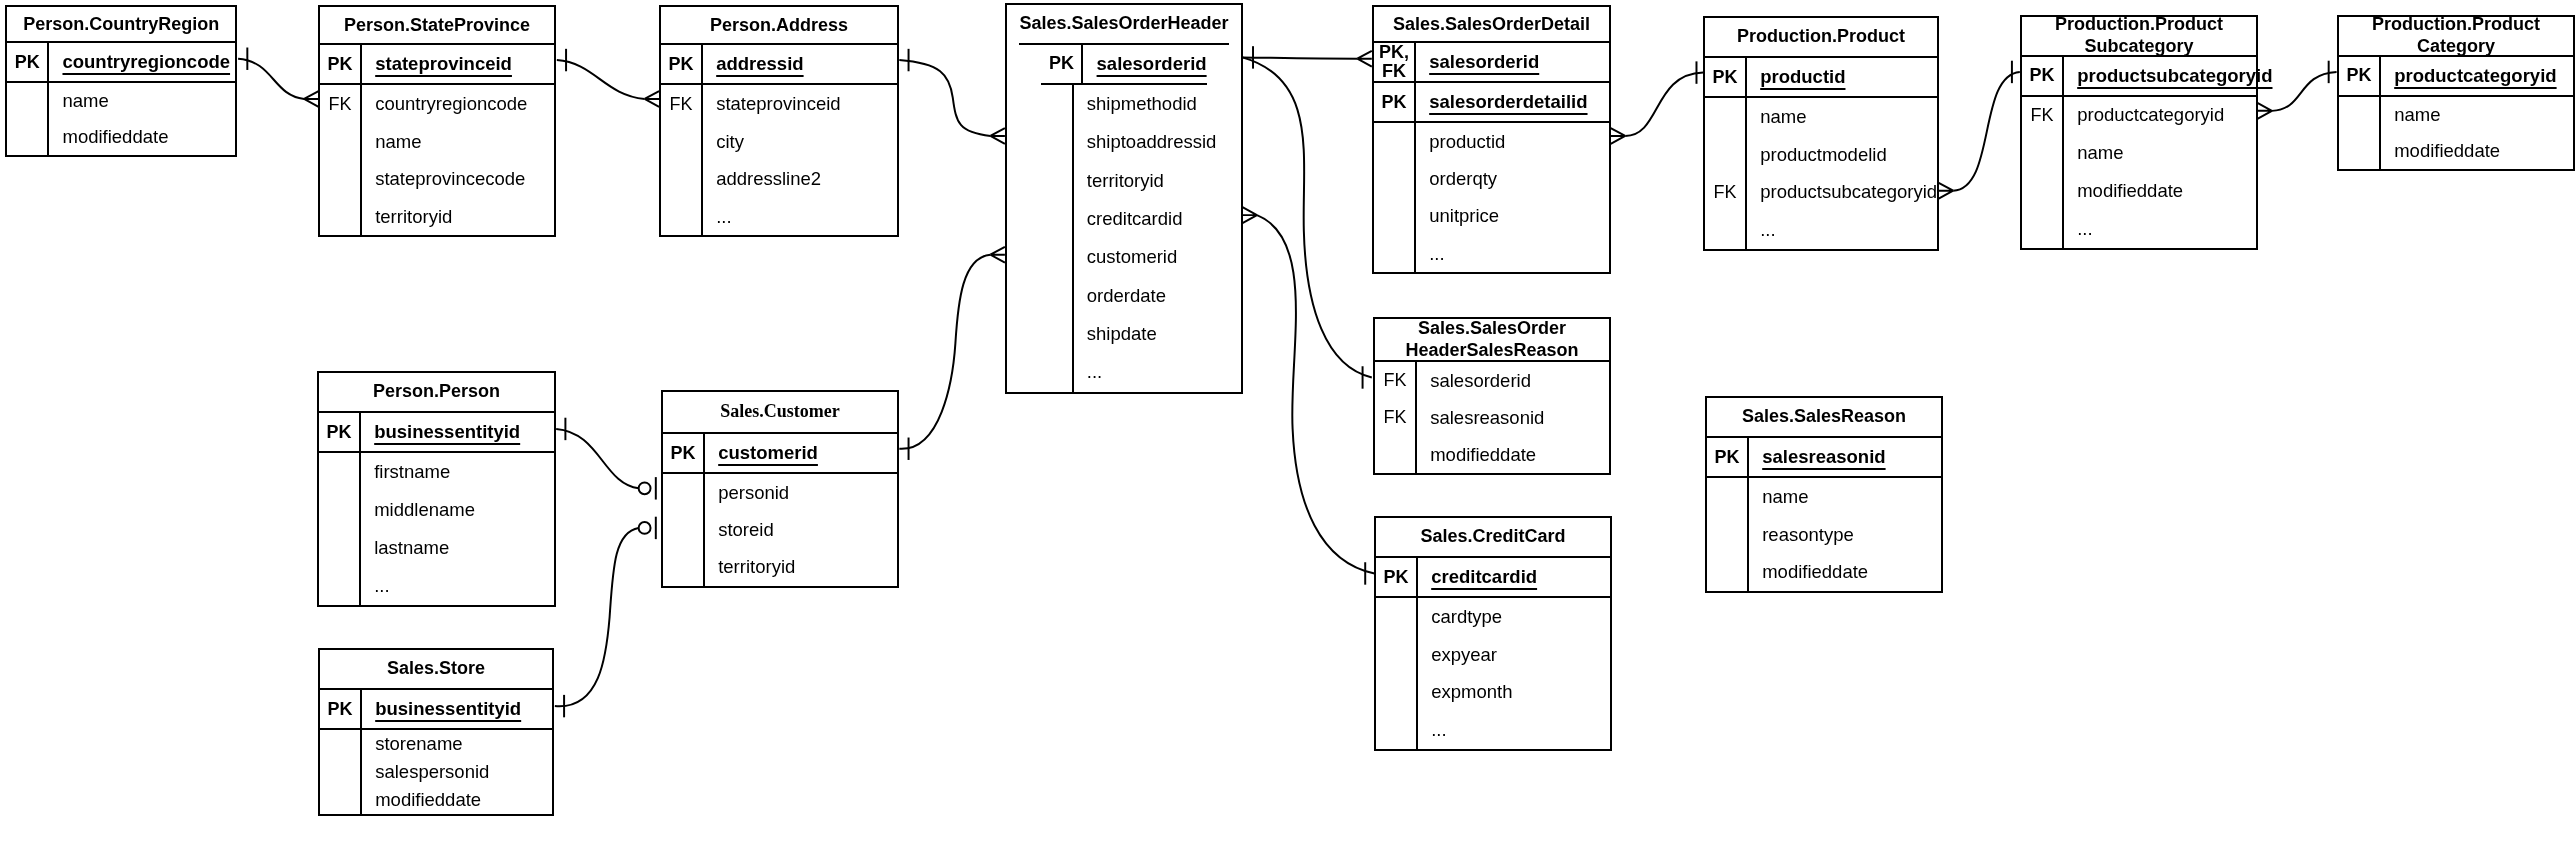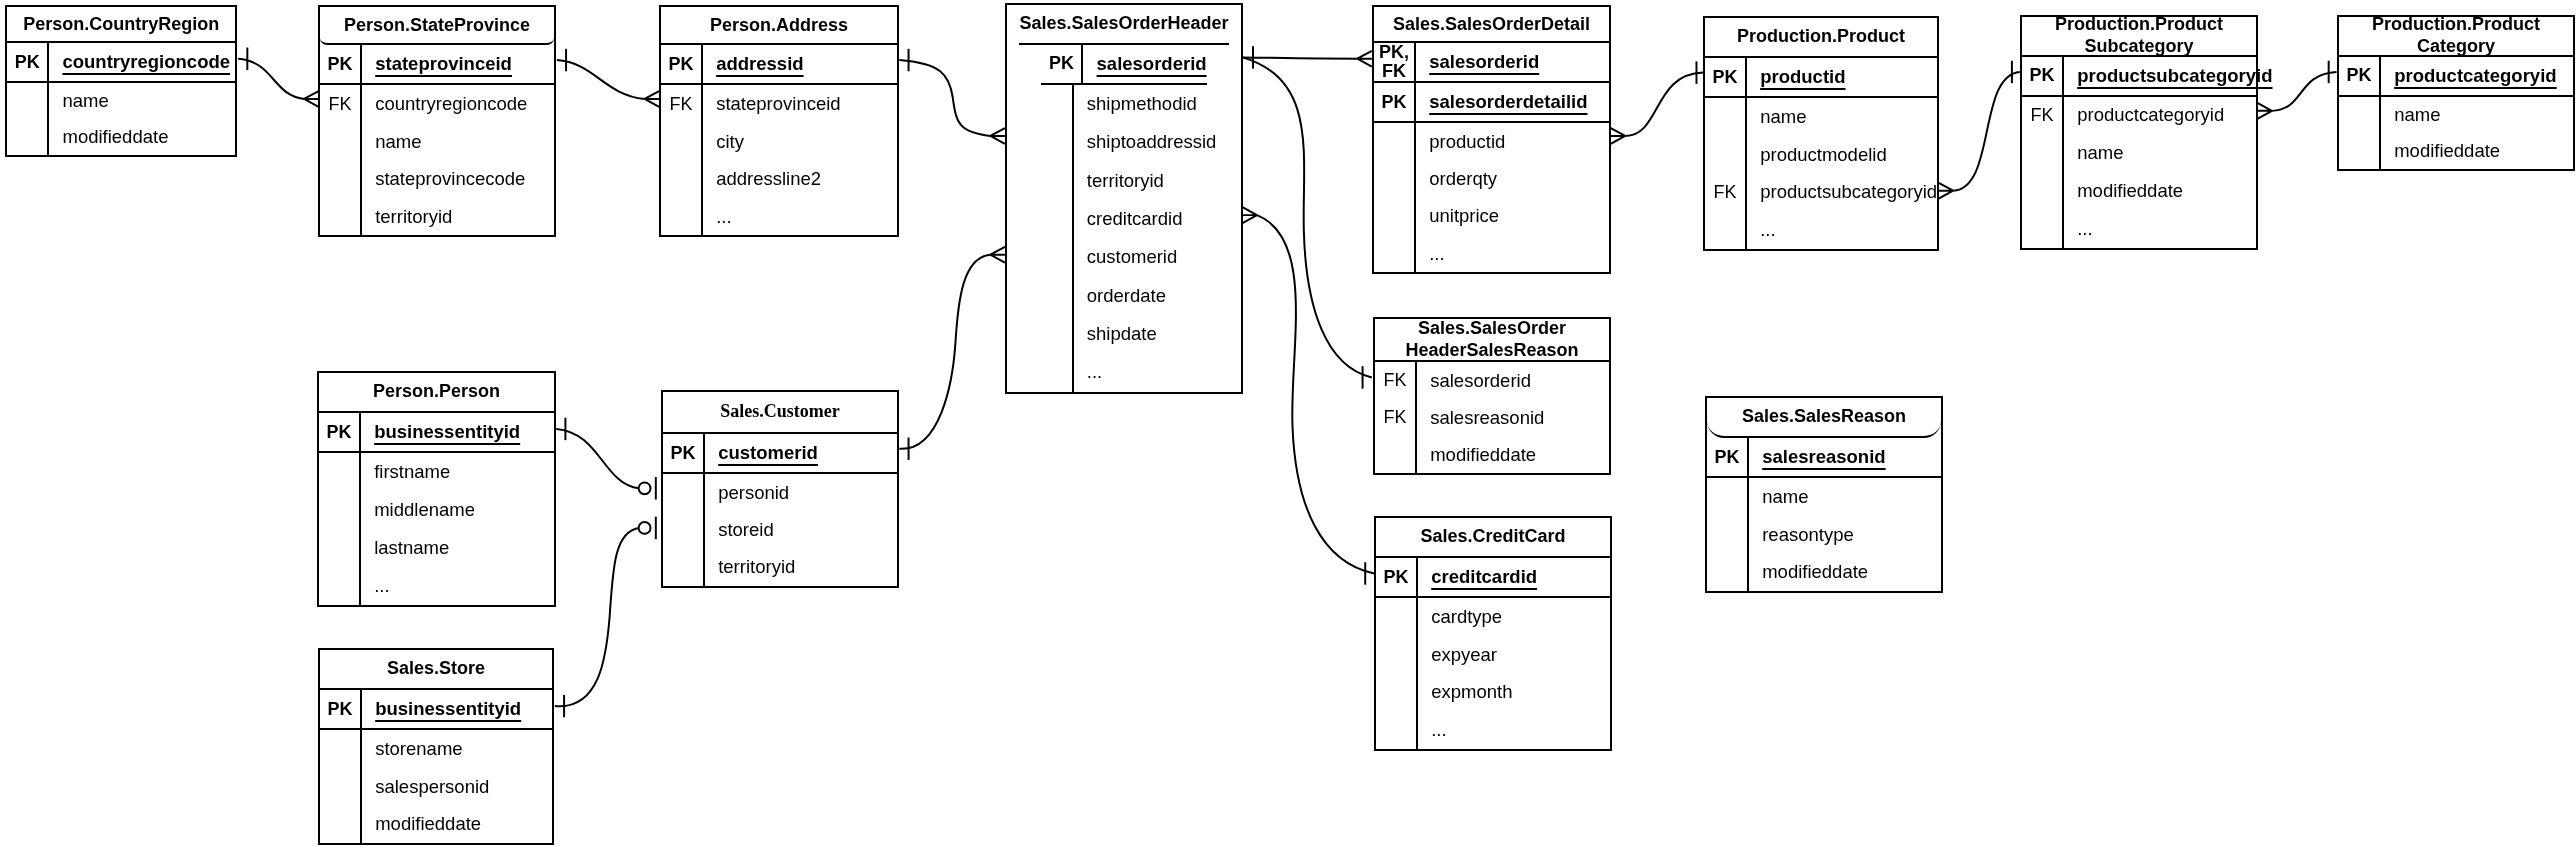--- a/index.html
+++ b/index.html
@@ -114,21 +114,21 @@
           <div class="kcol"></div>
           <div class="ncol">name</div>
         </div>
         <div class="arow">
           <div class="kcol"></div>
           <div class="ncol">modifieddate</div>
         </div>
       </div>
     </div>
     <div class="tbl" style="left: 318px; top: 5.3px; width: 238px; height: 232px;">
-      <div class="t-title" style="height: 36px; border-radius: 7px;">
+      <div class="t-title" style="height: 36px;">
         <span>Person.StateProvince</span>
       </div>
       <div class="krow">
         <div class="kcol bold">PK</div>
         <div class="ncol">stateprovinceid</div>
       </div>
       <div class="attrs">
         <div class="arow">
           <div class="kcol">FK</div>
           <div class="ncol">countryregioncode</div>
@@ -367,21 +367,21 @@
         <div class="arow">
           <div class="kcol"></div>
           <div class="ncol">storeid</div>
         </div>
         <div class="arow">
           <div class="kcol"></div>
           <div class="ncol">territoryid</div>
         </div>
       </div>
     </div>
-    <div class="tbl" style="left: 318px; top: 648px; width: 236px; height: 197px; justify-content: flex-end;">
+    <div class="tbl" style="left: 318px; top: 648px; width: 236px; height: 168px; justify-content: flex-end;">
       <div class="t-title" style="height: 38px;">
         <span>Sales.Store</span>
       </div>
       <div class="krow">
         <div class="kcol bold">PK</div>
         <div class="ncol">businessentityid</div>
       </div>
       <div class="attrs">
         <div class="arow">
           <div class="kcol"></div>
@@ -411,21 +411,21 @@
           <div class="kcol">FK</div>
           <div class="ncol">salesreasonid</div>
         </div>
         <div class="arow">
           <div class="kcol"></div>
           <div class="ncol">modifieddate</div>
         </div>
       </div>
     </div>
     <div class="tbl" style="left: 1705px; top: 396px; width: 238px; height: 197px;">
-      <div class="t-title" style="height: 38px; border-radius: 17px;">
+      <div class="t-title" style="height: 38px;">
         <span>Sales.SalesReason</span>
       </div>
       <div class="krow">
         <div class="kcol bold">PK</div>
         <div class="ncol">salesreasonid</div>
       </div>
       <div class="attrs">
         <div class="arow">
           <div class="kcol"></div>
           <div class="ncol">name</div>

